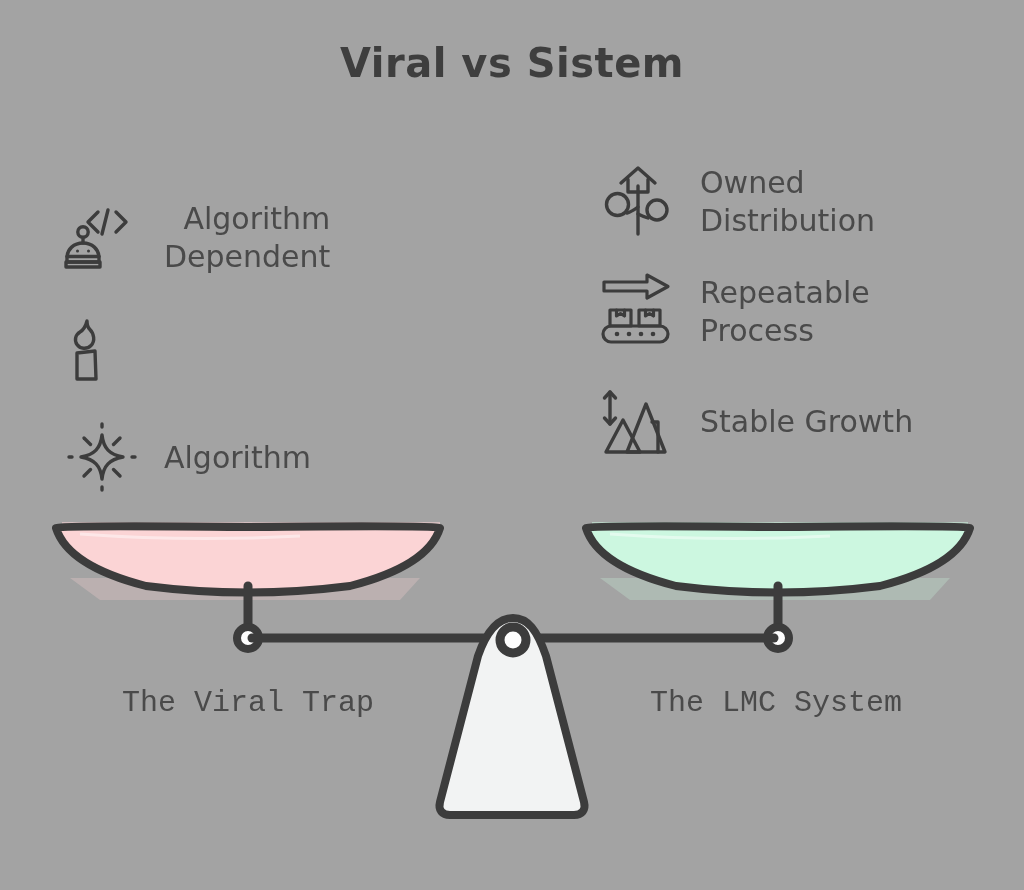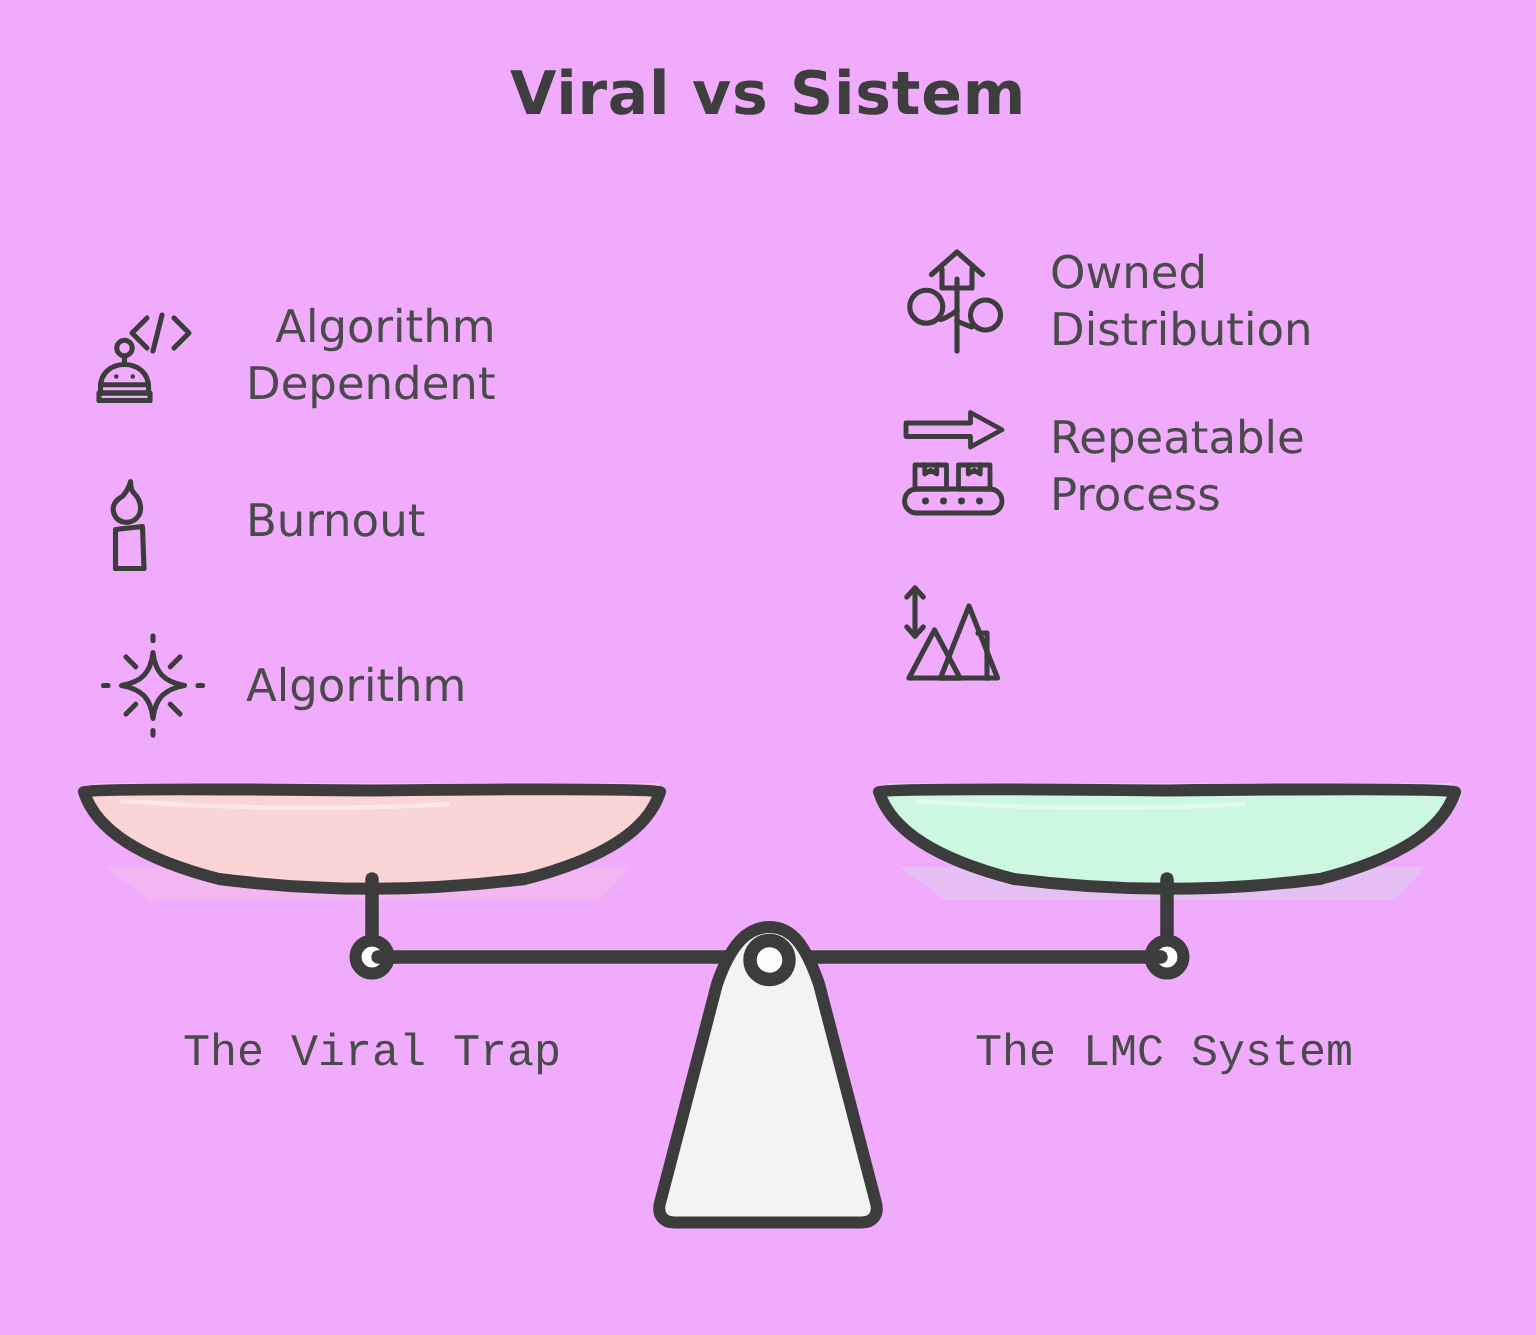--- a/index.html
+++ b/index.html
@@ -8,21 +8,21 @@
     padding: 0;
     background: #ffffff;
   }
   body {
     font-family: "DejaVu Sans", sans-serif;
   }
   #canvas {
     position: relative;
     width: 1024px;
     height: 890px;
-    background: #f0abfc;
+    background: #a3a3a3;
     overflow: hidden;
   }
 
   
   #title {
     position: absolute;
     top: 40px;
     left: 0;
     width: 1024px;
     text-align: center;
@@ -120,21 +120,20 @@
       <span class="feature-icon">
         <svg width="80" height="80" viewBox="0 0 80 80" fill="none" stroke="#3c3c3c" stroke-width="3.4" stroke-linecap="round" stroke-linejoin="round">
 
           <path d="M25 13 C25 13 23 21 18 24 C13.5 26.8 12 32 15 36.5
                    C18 41 25 41.5 29 37.5 C33.5 33 32 25.5 27.5 21
                    C25.8 19.3 25 16 25 13 Z"></path>
 
           <path d="M15 45 L33 43 L34 71 L15 71 Z"></path>
         </svg>
       </span>
-      <span class="feature-label">Burnout</span>
     </div>
 
     <div class="feature-row">
       <span class="feature-icon">
         <svg width="80" height="80" viewBox="0 0 80 80" fill="none" stroke="#3c3c3c" stroke-width="3.4" stroke-linecap="round" stroke-linejoin="round">
 
           <path d="M40 17 C41.5 30.5 47.5 36.5 61 39 C47.5 41.5 41.5 47.5 40 61
                    C38.5 47.5 32.5 41.5 19 39 C32.5 36.5 38.5 30.5 40 17 Z"></path>
 
           <path d="M22 20 L28.5 26.5"></path>
@@ -204,20 +203,21 @@
           <path d="M6.5 16 L12 10 L17.5 16"></path>
           <path d="M6.5 36 L12 42 L17.5 36"></path>
 
           <path d="M29 70 L48 22 L67 70 Z"></path>
 
           <path d="M8 70 L25 38 L42 70 Z"></path>
 
           <path d="M54 40 L60 40 L60 70"></path>
         </svg>
       </span>
+      <span class="feature-label">Stable Growth</span>
     </div>
   </div>
 
   <div id="scale">
     <svg width="1024" height="890" viewBox="0 0 1024 890" fill="none">
 
       <g opacity="0.55">
         <path d="M62 522 L440 522 L440 534 L62 534 Z" fill="#fbd4d5"></path>
         <path d="M70 578 L420 578 L400 600 L100 600 Z" fill="#fbd4d5" opacity="0.5"></path>
       </g>

